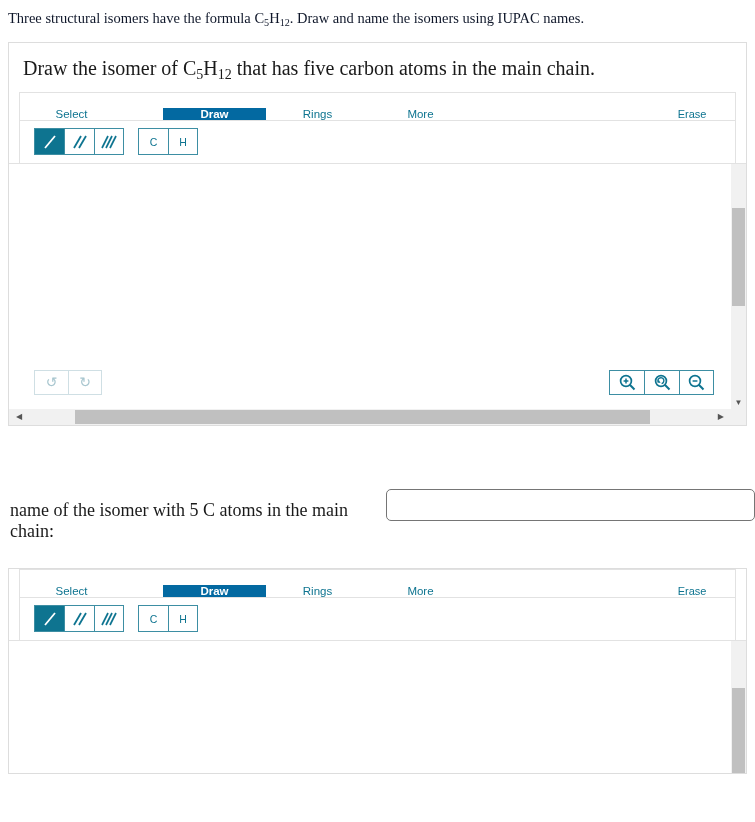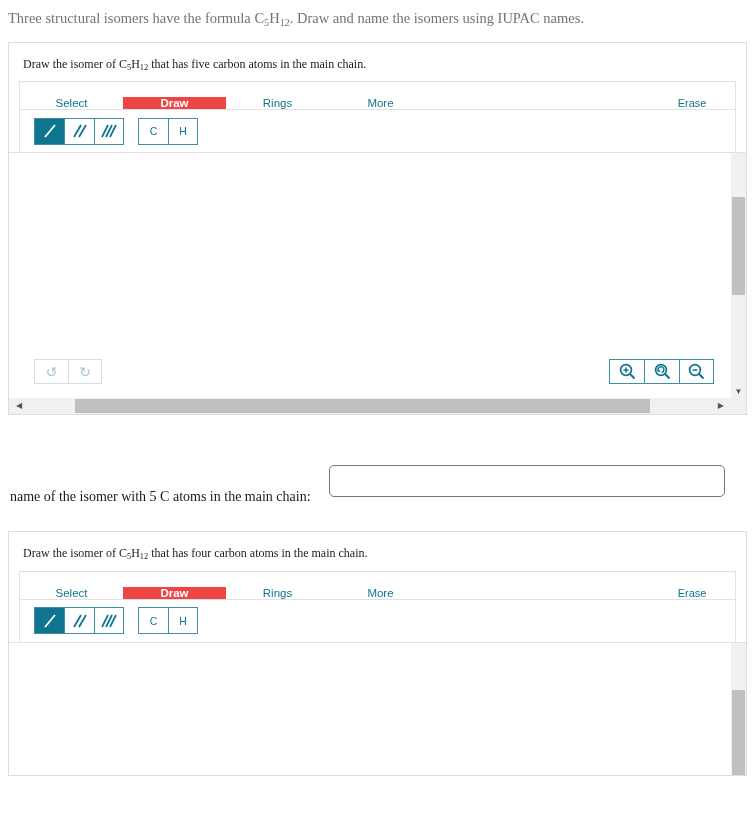--- a/index.html
+++ b/index.html
@@ -12,40 +12,40 @@
     height: 822px;
     position: relative;
     overflow: hidden;
     font-family: "Liberation Sans", sans-serif;
   }
 
   
   .prompt {
     font-family: "Liberation Serif", serif;
     font-size: 14.5px;
-    color: #737373;
+    color: #0f172a;
     padding: 8px 0 0 8px;
     line-height: 1.4;
   }
   .prompt sub {
     font-size: 70%;
     vertical-align: -0.28em;
   }
 
   
   .panel {
     position: relative;
     margin: 12px 8px 0 8px;
     border: 1px solid #dddddd;
     background: #ffffff;
     box-sizing: border-box;
   }
   .panel-heading {
     font-family: "Liberation Serif", serif;
-    font-size: 12px;
+    font-size: 20px;
     color: #1a1a1a;
     padding: 14px 0 9px 14px;
   }
   .panel-heading sub {
     font-size: 70%;
     vertical-align: -0.28em;
   }
 
   
   .toolbar-wrap {
@@ -65,23 +65,24 @@
     display: flex;
     align-items: center;
     justify-content: center;
     font-size: 11.5px;
     color: #0e7490;
     width: 103px;
     cursor: pointer;
     box-sizing: border-box;
   }
   .tab.active {
-    background: #ef4444;
+    background: #0369a1;
     color: #ffffff;
     font-weight: bold;
+    margin-left: 40px;
   }
   .tab-spacer { flex: 1 1 auto; }
   .erase-btn {
     display: flex;
     align-items: center;
     justify-content: center;
     font-size: 11px;
     color: #0e7490;
     width: 86px;
     cursor: pointer;
@@ -223,21 +224,21 @@
 
   
   .answer-row {
     display: flex;
     align-items: center;
     margin-top: 42px;
     padding-left: 10px;
   }
   .answer-label {
     font-family: "Liberation Serif", serif;
-    font-size: 14px;
+    font-size: 18px;
     color: #1a1a1a;
     margin-top: 32px;
   }
   .answer-input {
     margin-left: 18px;
     width: 396px;
     height: 32px;
     border: 1px solid #757575;
     border-radius: 5px;
     background: #ffffff;
@@ -347,23 +348,20 @@
   </div>
 </div>
 
 <div class="answer-row">
   <div class="answer-label">name of the isomer with 5 C atoms in the main chain:</div>
   <input class="answer-input" type="text" placeholder="" style="">
 </div>
 
 <div class="panel" style="margin-top:26px;">
 
-  <div class="panel-heading">
-    <span>Draw the isomer of </span><span>C</span><sub>5</sub><span>H</span><sub>12</sub><span> that has four carbon atoms in the main chain.</span>
-  </div>
 
   <div class="toolbar-wrap">
     <div class="tabrow">
       <div class="tab">Select</div>
       <div class="tab active">Draw</div>
       <div class="tab">Rings</div>
       <div class="tab">More</div>
       <div class="tab-spacer"></div>
       <div class="erase-btn">Erase</div>
     </div>

